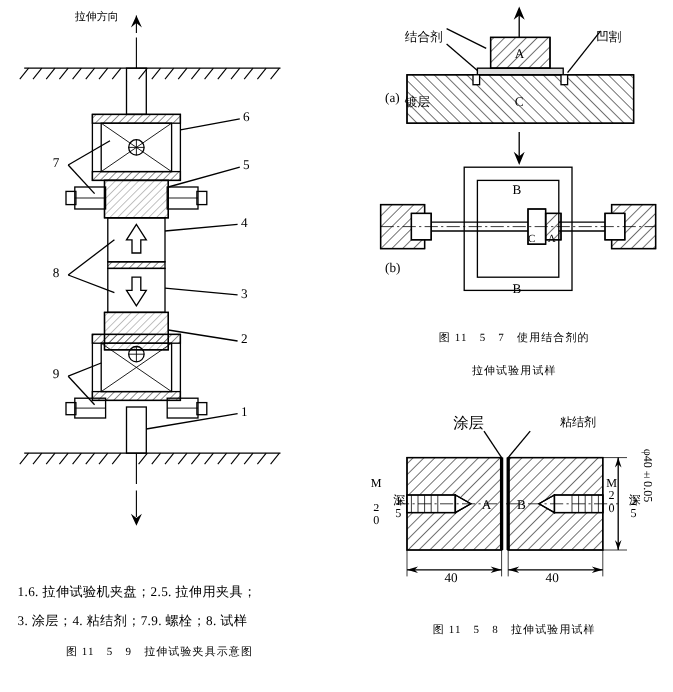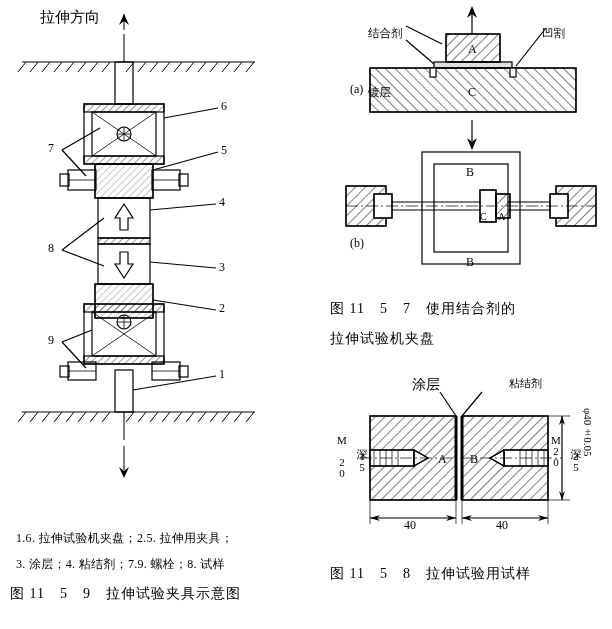--- a/index.html
+++ b/index.html
@@ -8,21 +8,22 @@
     background:#ffffff;
     font-family:"Liberation Serif", serif;
     color:#000;
     position:relative;
     overflow:hidden;
   }
   .page{position:absolute;left:0;top:0;width:612px;height:629px;}
   .fig{position:absolute;}
   .cap{
     position:absolute;
-    font-size:14px;
+    text-align:center;
+    font-size:10px;
     letter-spacing:1px;
     white-space:nowrap;
     font-family:Liberation Serif, serif;
   }
   .legend{
     position:absolute;
     font-size:12px;
     white-space:nowrap;
     letter-spacing:0.3px;
   }
@@ -175,21 +176,21 @@
         <line x1="62" y1="150" x2="100" y2="128"></line>
         <line x1="62" y1="150" x2="86" y2="176"></line>
         <line x1="62" y1="150" x2="174" y2="176" stroke-dasharray="0" opacity="0"></line>
         <line x1="62" y1="250" x2="104" y2="218"></line>
         <line x1="62" y1="250" x2="104" y2="266"></line>
         <line x1="62" y1="342" x2="92" y2="330"></line>
         <line x1="62" y1="342" x2="86" y2="368"></line>
       </g>
     </svg>
 
-    <div class="lbl" style="left:40px;top:8px;font-size:15px;">拉伸方向</div>
+    <div class="lbl" style="left:68px;top:8px;font-size:10px;">拉伸方向</div>
 
     <div class="lbl" style="left:221px;top:99px;">6</div>
     <div class="lbl" style="left:221px;top:143px;">5</div>
     <div class="lbl" style="left:219px;top:195px;">4</div>
     <div class="lbl" style="left:219px;top:260px;">3</div>
     <div class="lbl" style="left:219px;top:301px;">2</div>
     <div class="lbl" style="left:219px;top:367px;">1</div>
     <div class="lbl" style="left:48px;top:141px;">7</div>
     <div class="lbl" style="left:48px;top:241px;">8</div>
     <div class="lbl" style="left:48px;top:333px;">9</div>
@@ -270,21 +271,21 @@
     </svg>
 
     <div class="lbl" style="left:38px;top:22px;font-size:11.5px;">结合剂</div>
     <div class="lbl" style="left:38px;top:38px;font-size:11.5px;margin-top:43px;">镀层</div>
     <div class="lbl" style="left:212px;top:22px;font-size:11.5px;">凹割</div>
     <div class="lbl" style="left:20px;top:78px;font-size:12px;">(a)</div>
     <div class="lbl" style="left:20px;top:232px;font-size:12px;">(b)</div>
   </div>
 
   <div class="cap" style="left:330px;top:300px;width:275px;">图 11　5　7　使用结合剂的</div>
-  <div class="cap" style="left:330px;top:330px;width:275px;">拉伸试验机夹盘</div>
+  <div class="cap" style="left:330px;top:330px;width:275px;">拉伸试验用试样</div>
 
   <div class="fig" style="left:330px;top:372px;width:275px;height:180px;">
     <svg width="275" height="180" viewBox="0 0 275 180">
       <defs>
         <pattern id="h3R" width="7" height="7" patternTransform="rotate(45)" patternUnits="userSpaceOnUse">
           <line x1="0" y1="0" x2="0" y2="7" stroke="#000" stroke-width="1"></line>
         </pattern>
       </defs>
       <g stroke="#000" fill="none" stroke-width="1.2">
 

